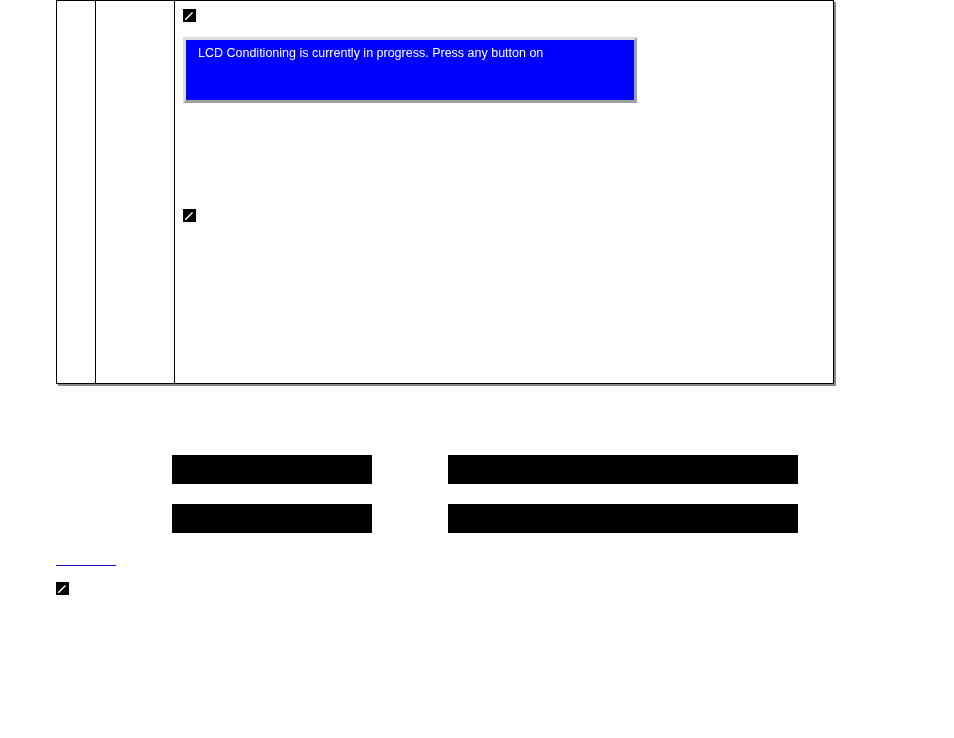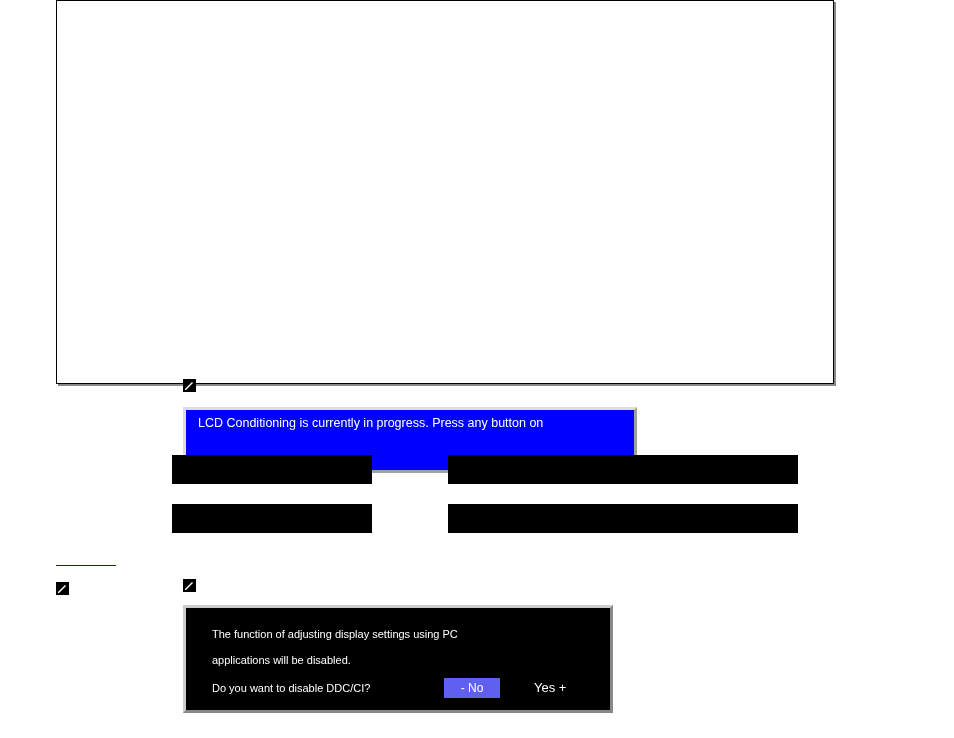--- a/index.html
+++ b/index.html
@@ -21,21 +21,20 @@
     position: absolute;
     left: 56px;
     top: 0;
     width: 776px;
     height: 382px;
     border: 1px solid #000;
     box-shadow: 2px 2px 0 #888;
     display: flex;
     flex-direction: row;
     background: #fff;
-    align-items: flex-end;
   }
   .col1 {
     width: 38px;
     border-right: 1px solid #000;
     background: #fff;
   }
   .col2 {
     width: 78px;
     border-right: 1px solid #000;
     background: #fff;
@@ -171,27 +170,20 @@
       <div class="blue-box">
         <span>LCD Conditioning is currently in progress.  Press any button on</span><br>
       </div>
 
       <div class="pencil-icon" style="left:8px; top:208px;">
         <svg viewBox="0 0 11 11">
             <path d="M1 9 L8 2 L9 3 L2 10 L1 10 Z" fill="#fff"></path>
           </svg>
       </div>
 
-      <div class="black-box">
-        <div class="line1">The function of adjusting display settings using PC</div>
-        <div class="line2">applications will be disabled.</div>
-        <div class="line3">Do you want to disable DDC/CI?</div>
-        <div class="no-btn">- No</div>
-        <div class="yes-btn">Yes +</div>
-      </div>
 
     </div>
   </div>
 
   <div class="blackrect r1"></div>
   <div class="blackrect r2"></div>
   <div class="blackrect r3"></div>
   <div class="blackrect r4"></div>
 
   <div class="link-underline"></div>

